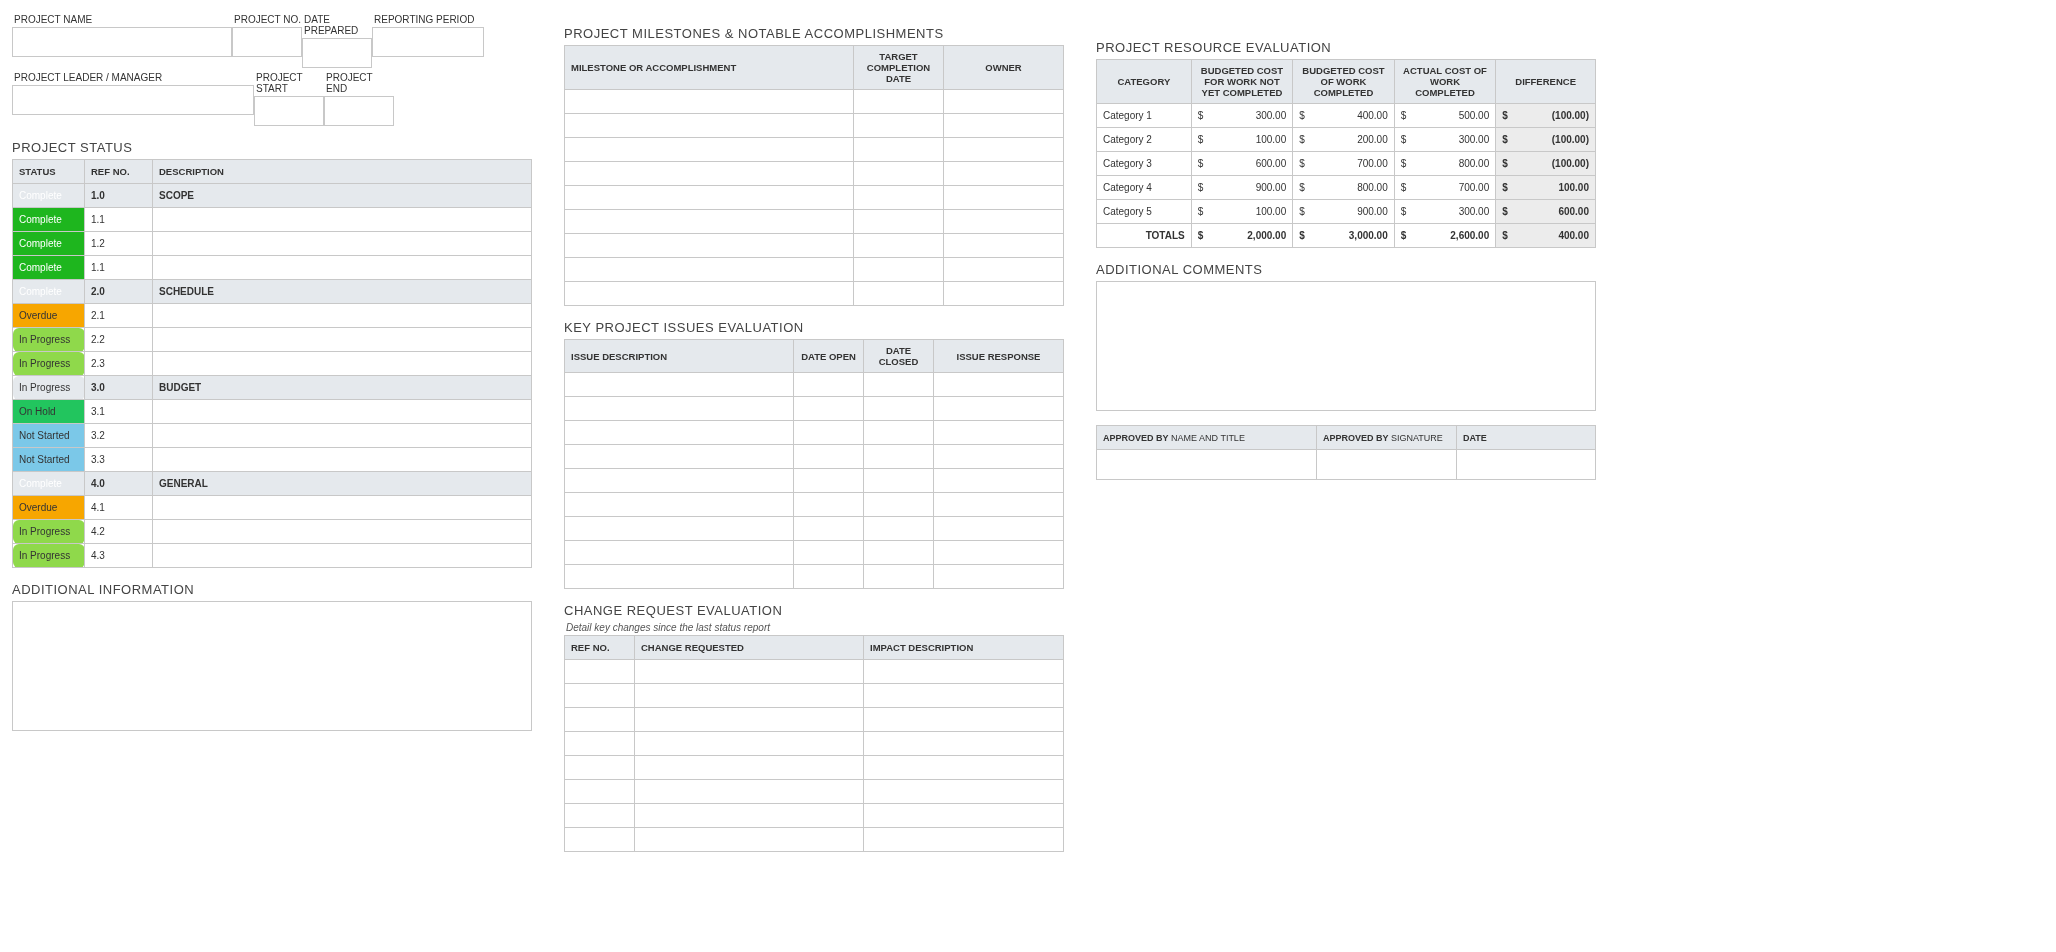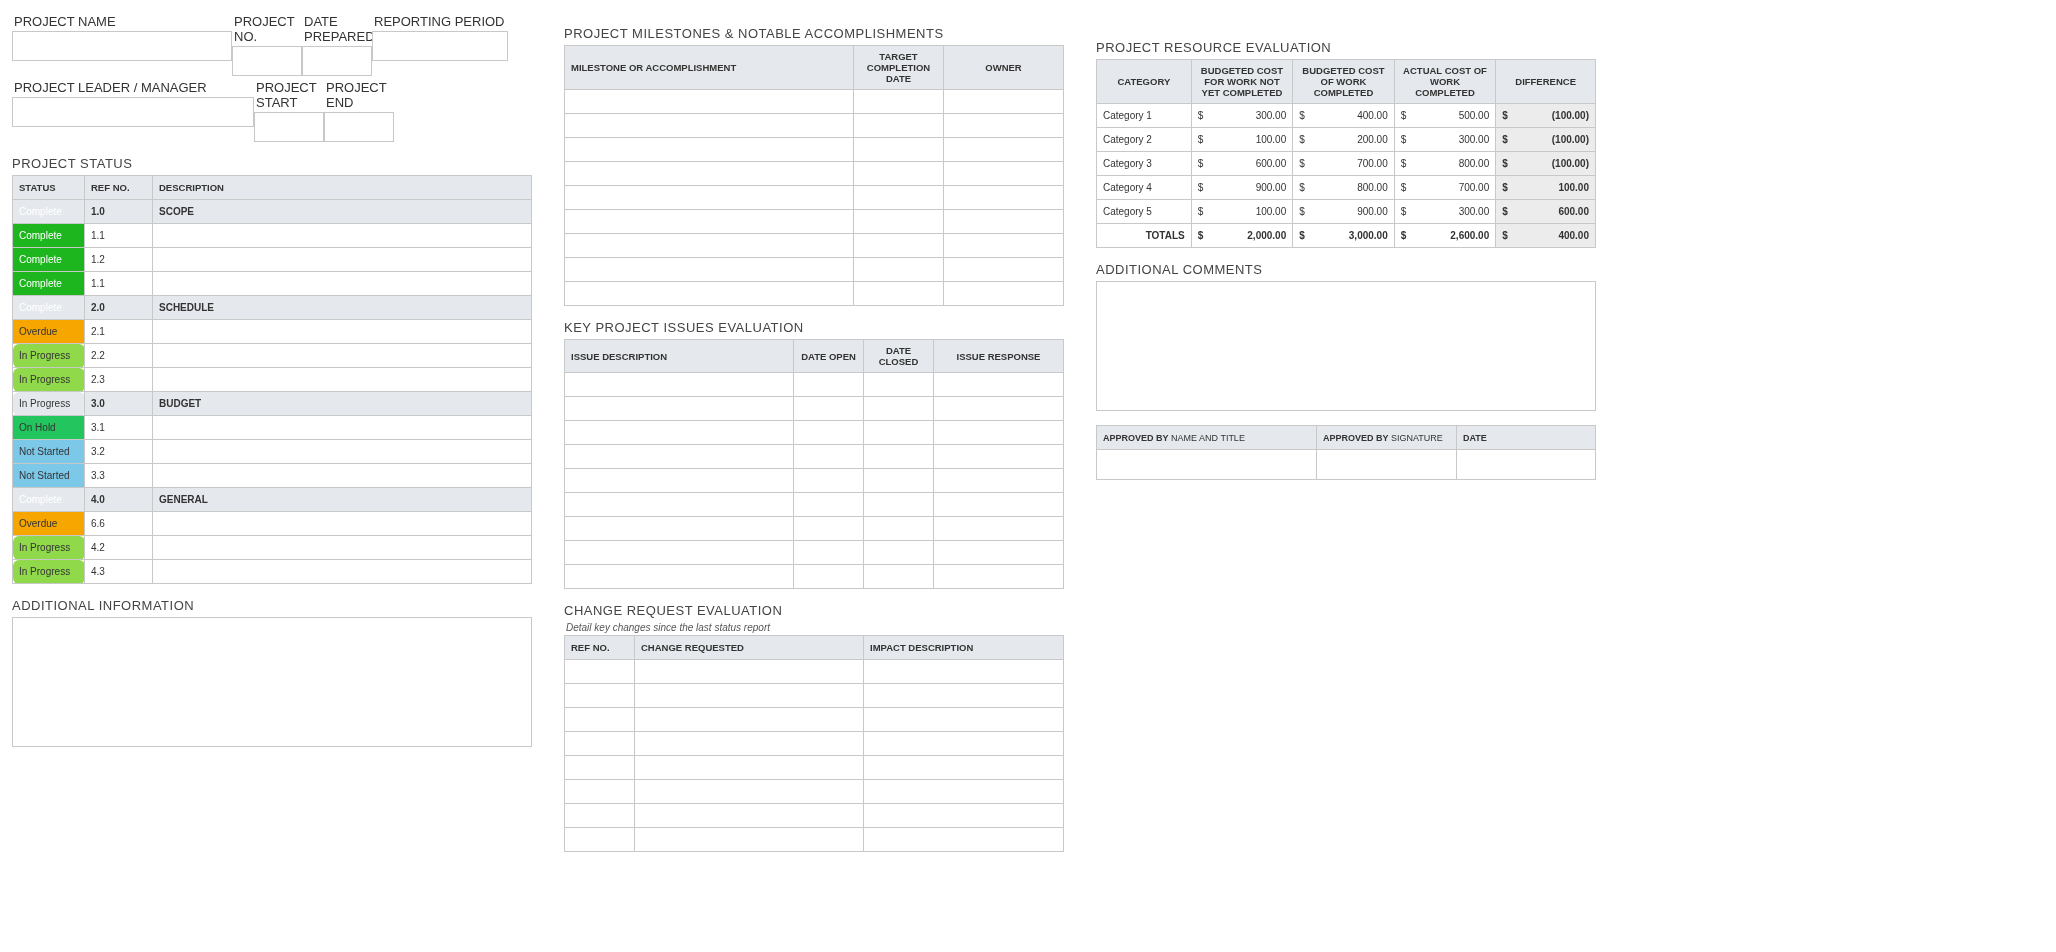--- a/index.html
+++ b/index.html
@@ -28,21 +28,21 @@
   }
   h2 {
     font-size: 13px;
     font-weight: normal;
     margin: 14px 0 4px 0;
     letter-spacing: .5px;
     color:#444;
   }
   .meta-grid { display:flex; gap:0; }
   .meta-field { display:flex; flex-direction:column; }
-  .meta-field label { font-size:13px; padding:2px 0 2px 2px; }
+  .meta-field label { font-size:10px; padding:2px 0 2px 2px; }
   .meta-field .box, .bigbox {
     border:1px solid #c8c8c8;
     background:#fff;
     height:30px;
     width:100%;
   }
   table {
     border-collapse: collapse;
     width: 100%;
   }
@@ -92,21 +92,21 @@
           <div class="box"></div>
         </div>
         <div class="meta-field" style="width: 70px;">
           <label>PROJECT NO.</label>
           <div class="box"></div>
         </div>
         <div class="meta-field" style="width: 70px;">
           <label>DATE PREPARED</label>
           <div class="box"></div>
         </div>
-        <div class="meta-field" style="width: 136px;">
+        <div class="meta-field" style="width: 112px;">
           <label>REPORTING PERIOD</label>
           <div class="box"></div>
         </div>
       </div>
     <div class="meta-grid" id="meta-row-2" style="margin-top:2px;">
         <div class="meta-field" style="width: 242px;">
           <label>PROJECT LEADER / MANAGER</label>
           <div class="box"></div>
         </div>
         <div class="meta-field" style="width: 70px;">
@@ -194,21 +194,21 @@
             <td>3.3</td>
             <td></td>
           </tr>
           <tr class="section-row">
             <td class="status-cell complete">Complete</td>
             <td style="font-weight: bold;">4.0</td>
             <td style="font-weight: bold;">GENERAL</td>
           </tr>
           <tr>
             <td class="status-cell overdue">Overdue</td>
-            <td>6.6</td>
+            <td>4.1</td>
             <td></td>
           </tr>
           <tr>
             <td class="status-cell inprogress">In Progress</td>
             <td>4.2</td>
             <td></td>
           </tr>
           <tr>
             <td class="status-cell inprogress">In Progress</td>
             <td>4.3</td>

